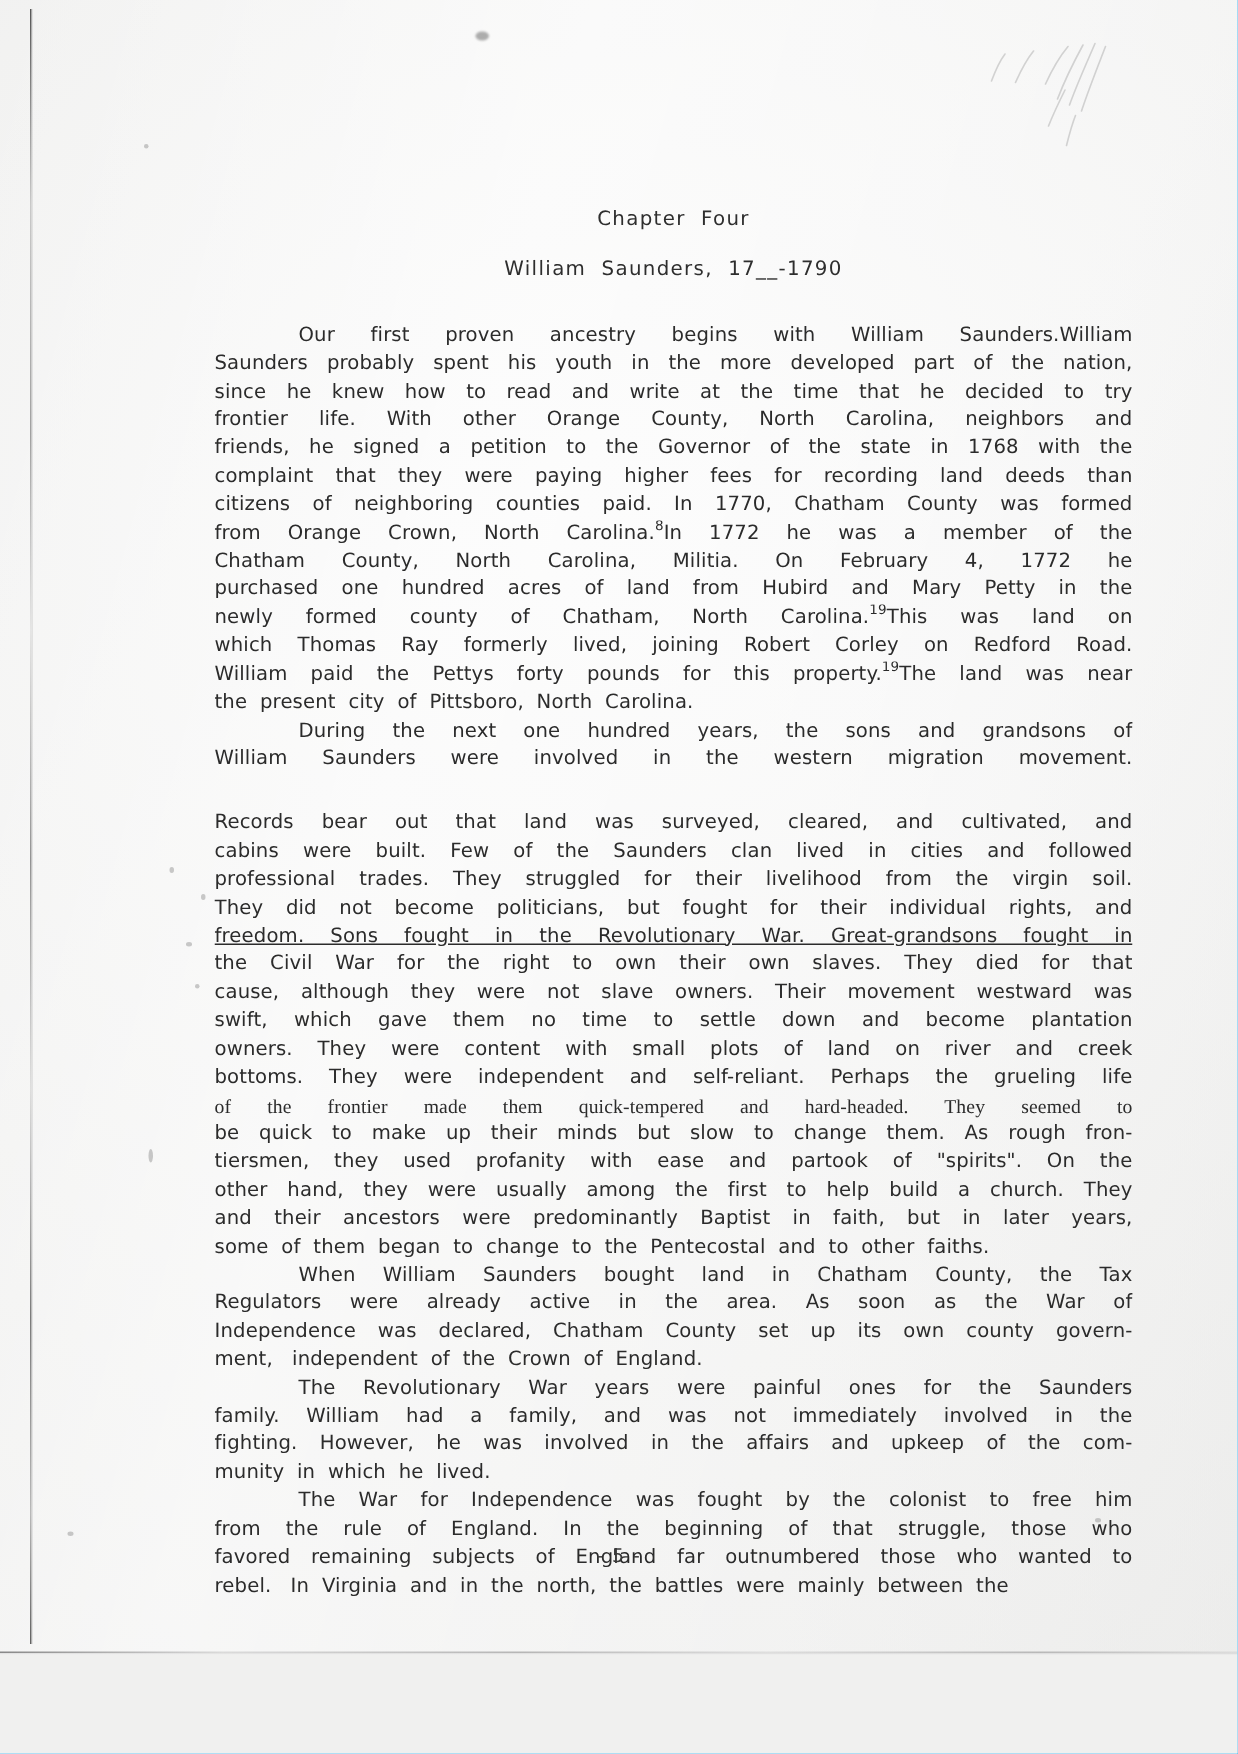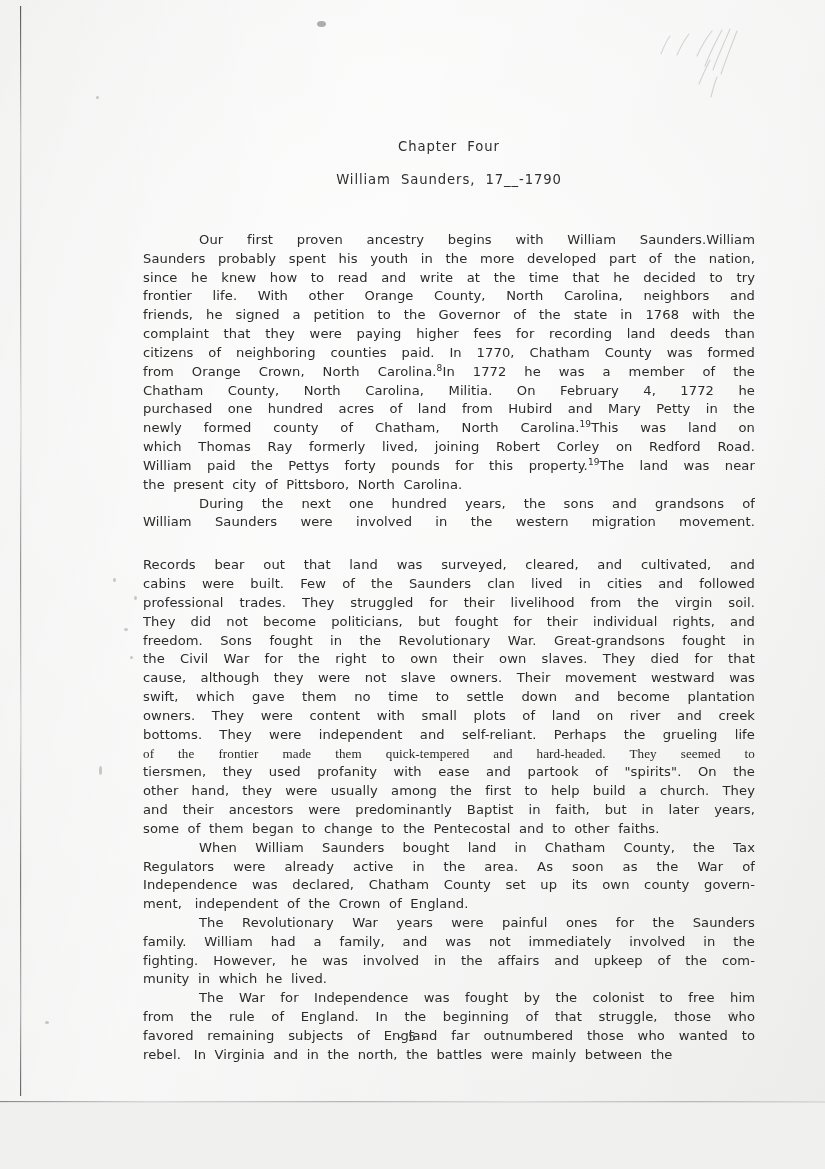--- a/index.html
+++ b/index.html
@@ -127,21 +127,21 @@
     letter-spacing: 0.9px;
     color: #2e2e2e;
     white-space: pre;
   }
   #chapter-heading { position: absolute; left: 0; top: 139px; width: 612px; }
   #chapter-subtitle { position: absolute; left: 0; top: 172px; width: 612px; }
 
   #body-text {
     position: absolute;
     left: 0;
-    top: 231px;
+    top: 215px;
     width: 612px;
   }
   .line {
     font-family: "DejaVu Sans", sans-serif;
     font-size: 13.1px;
     line-height: 18.83px;
     height: 18.83px;
     color: #2b2b2b;
     white-space: pre;
     letter-spacing: 0.1px;
@@ -221,27 +221,28 @@
         <div class="line" style="display: block; text-align: justify; text-align-last: justify; white-space: normal; overflow: hidden;"><span>newly   formed   county   of   Chatham,   North   Carolina.</span><sup>19</sup><span>This   was   land   on</span></div>
         <div class="line" style="display: block; text-align: justify; text-align-last: justify; white-space: normal; overflow: hidden;"><span>which  Thomas  Ray  formerly  lived,  joining  Robert  Corley  on  Redford  Road.</span></div>
         <div class="line" style="display: block; text-align: justify; text-align-last: justify; white-space: normal; overflow: hidden;"><span>William  paid  the  Pettys  forty  pounds  for  this  property.</span><sup>19</sup><span>The  land  was  near</span></div>
         <div class="line"><span>the  present  city  of  Pittsboro,  North  Carolina.</span></div>
         <div class="line" style="display: block; text-align: justify; text-align-last: justify; white-space: normal; overflow: hidden;"><span class="indent"></span><span>During   the   next   one   hundred   years,   the   sons   and   grandsons   of</span></div>
         <div class="line" style="display: block; text-align: justify; text-align-last: justify; white-space: normal; overflow: hidden;"><span>William   Saunders   were   involved   in   the   western   migration   movement.</span></div>
         <div class="line" style="display: block; text-align: justify; text-align-last: justify; white-space: normal; overflow: hidden; margin-top: 24px;"><span>Records  bear  out  that  land  was  surveyed,  cleared,  and  cultivated,  and</span></div>
         <div class="line" style="display: block; text-align: justify; text-align-last: justify; white-space: normal; overflow: hidden;"><span>cabins  were  built.   Few  of  the  Saunders  clan  lived  in  cities  and  followed</span></div>
         <div class="line" style="display: block; text-align: justify; text-align-last: justify; white-space: normal; overflow: hidden;"><span>professional  trades.   They  struggled  for  their  livelihood  from  the  virgin  soil.</span></div>
         <div class="line" style="display: block; text-align: justify; text-align-last: justify; white-space: normal; overflow: hidden;"><span>They  did  not  become  politicians,  but  fought  for  their  individual  rights,  and</span></div>
-        <div class="line" style="display: block; text-align: justify; text-align-last: justify; white-space: normal; overflow: hidden;"><span>freedom.   Sons  fought  in  the  Revolutionary  War.   Great-grandsons  fought  in</span></div>
+        <div class="line" style="display: block; text-align: justify; text-align-last: justify; white-space: normal; overflow: hidden; text-decoration: underline;"><span>freedom.   Sons  fought  in  the  Revolutionary  War.   Great-grandsons  fought  in</span></div>
         <div class="line" style="display: block; text-align: justify; text-align-last: justify; white-space: normal; overflow: hidden;"><span>the  Civil  War  for  the  right  to  own  their  own  slaves.   They  died  for  that</span></div>
         <div class="line" style="display: block; text-align: justify; text-align-last: justify; white-space: normal; overflow: hidden;"><span>cause,  although  they  were  not  slave  owners.   Their  movement  westward  was</span></div>
         <div class="line" style="display: block; text-align: justify; text-align-last: justify; white-space: normal; overflow: hidden;"><span>swift,  which  gave  them  no  time  to  settle  down  and  become  plantation</span></div>
         <div class="line" style="display: block; text-align: justify; text-align-last: justify; white-space: normal; overflow: hidden;"><span>owners.   They  were  content  with  small  plots  of  land  on  river  and  creek</span></div>
         <div class="line" style="display: block; text-align: justify; text-align-last: justify; white-space: normal; overflow: hidden;"><span>bottoms.   They  were  independent  and  self-reliant.   Perhaps  the  grueling  life</span></div>
         <div class="line" style="display: block; text-align: justify; text-align-last: justify; white-space: normal; overflow: hidden; font-family: Liberation Serif, serif;"><span>of  the  frontier  made  them  quick-tempered  and  hard-headed.   They  seemed  to</span></div>
+        <div class="line" style="display: block; text-align: justify; text-align-last: justify; white-space: normal; overflow: hidden;"><span>be  quick  to  make  up  their  minds  but  slow  to  change  them.   As  rough  fron-</span></div>
         <div class="line" style="display: block; text-align: justify; text-align-last: justify; white-space: normal; overflow: hidden;"><span>tiersmen,  they  used  profanity  with  ease  and  partook  of  "spirits".   On  the</span></div>
         <div class="line" style="display: block; text-align: justify; text-align-last: justify; white-space: normal; overflow: hidden;"><span>other  hand,  they  were  usually  among  the  first  to  help  build  a  church.   They</span></div>
         <div class="line" style="display: block; text-align: justify; text-align-last: justify; white-space: normal; overflow: hidden;"><span>and  their  ancestors  were  predominantly  Baptist  in  faith,  but  in  later  years,</span></div>
         <div class="line"><span>some  of  them  began  to  change  to  the  Pentecostal  and  to  other  faiths.</span></div>
         <div class="line" style="display: block; text-align: justify; text-align-last: justify; white-space: normal; overflow: hidden;"><span class="indent"></span><span>When  William  Saunders  bought  land  in  Chatham  County,  the  Tax</span></div>
         <div class="line" style="display: block; text-align: justify; text-align-last: justify; white-space: normal; overflow: hidden;"><span>Regulators   were   already   active   in   the   area.    As   soon   as   the   War   of</span></div>
         <div class="line" style="display: block; text-align: justify; text-align-last: justify; white-space: normal; overflow: hidden;"><span>Independence  was  declared,  Chatham  County  set  up  its  own  county  govern-</span></div>
         <div class="line"><span>ment,   independent  of  the  Crown  of  England.</span></div>
         <div class="line" style="display: block; text-align: justify; text-align-last: justify; white-space: normal; overflow: hidden;"><span class="indent"></span><span>The  Revolutionary  War  years  were  painful  ones  for  the  Saunders</span></div>
         <div class="line" style="display: block; text-align: justify; text-align-last: justify; white-space: normal; overflow: hidden;"><span>family.    William  had  a  family,  and  was  not  immediately  involved  in  the</span></div>

